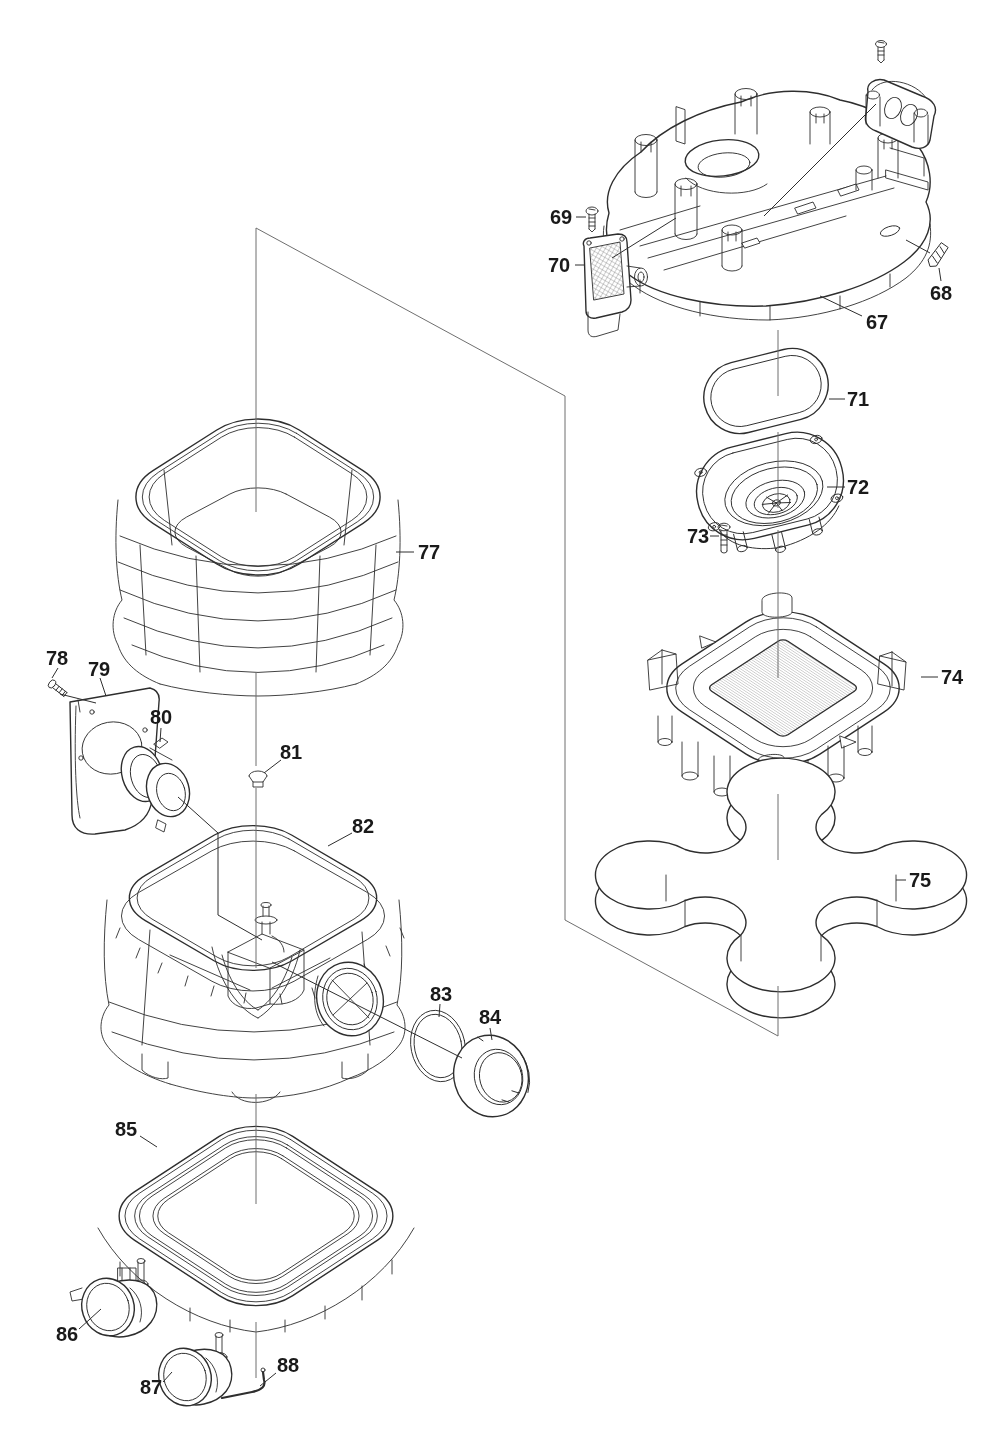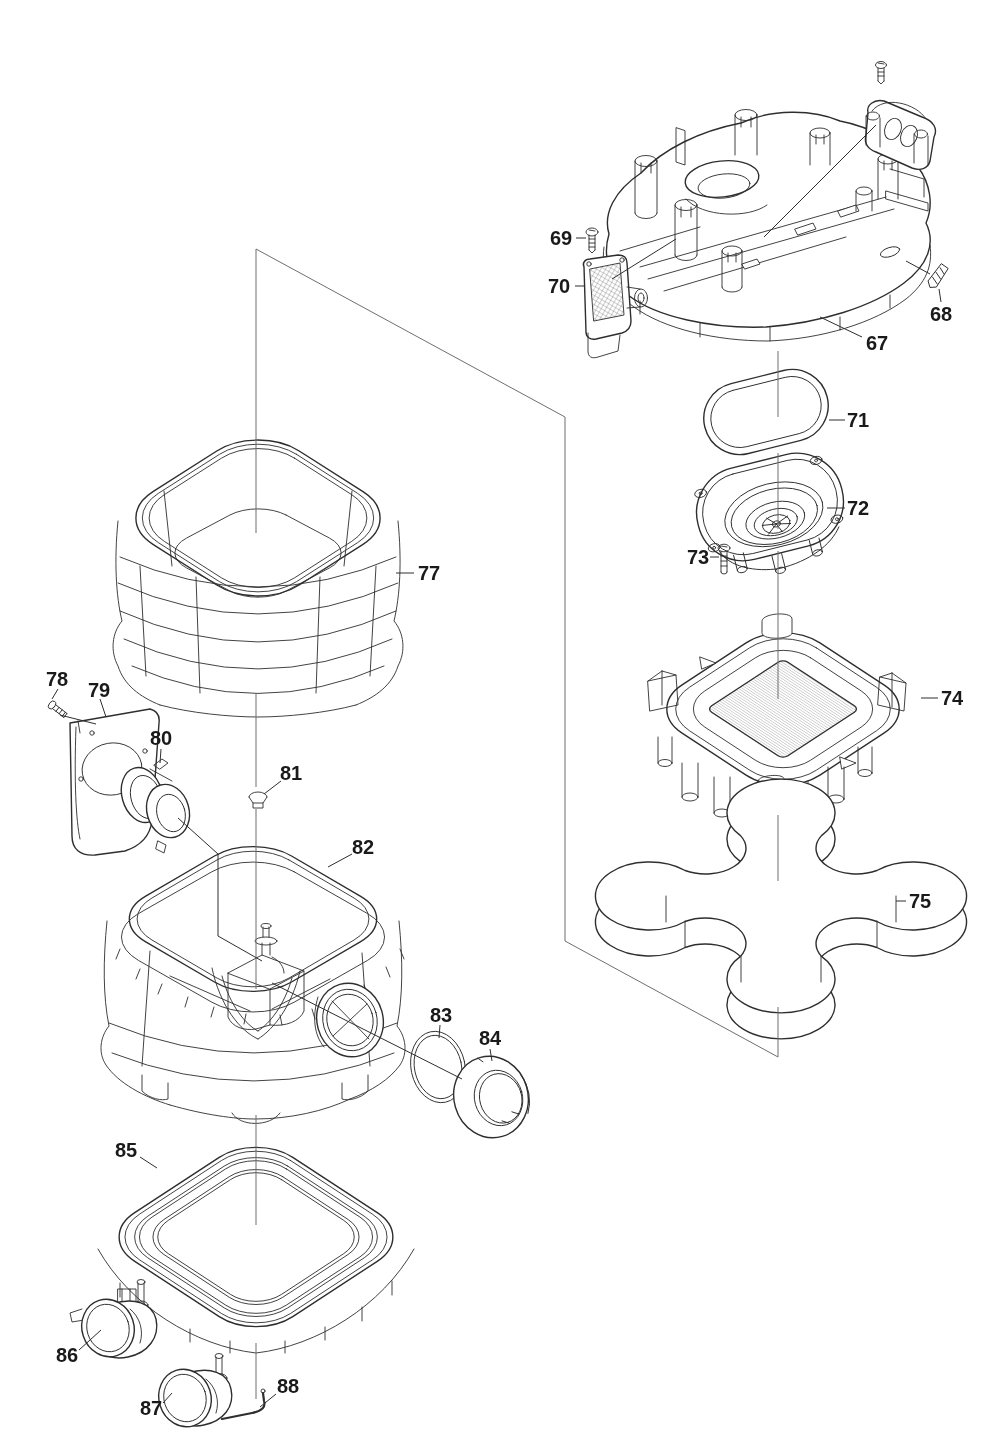--- a/index.html
+++ b/index.html
@@ -1,17 +1,17 @@
 <!DOCTYPE html>
 <html><head>
 <meta charset="utf-8">
 <style>
   html,body{margin:0;padding:0;background:#ffffff;}
   .stage{position:relative;width:1000px;height:1420px;background:#fff;overflow:hidden;
-         font-family:"Liberation Sans", sans-serif;margin-top:21px;}
+         font-family:"Liberation Sans", sans-serif;}
   svg{display:block}
   .part{stroke:#2e2e2e;fill:none;stroke-width:1.4;stroke-linecap:round;stroke-linejoin:round;}
   .thin{stroke-width:0.9;}
   .leader{stroke:#2e2e2e;stroke-width:1;fill:none;}
   .construct{stroke:#6f6f6f;stroke-width:1;fill:none;}
   .lbl{font-family:"Liberation Sans", sans-serif;font-size:20px;font-weight:600;fill:#1a1a1a;}
 </style>
 </head>
 <body>
 

